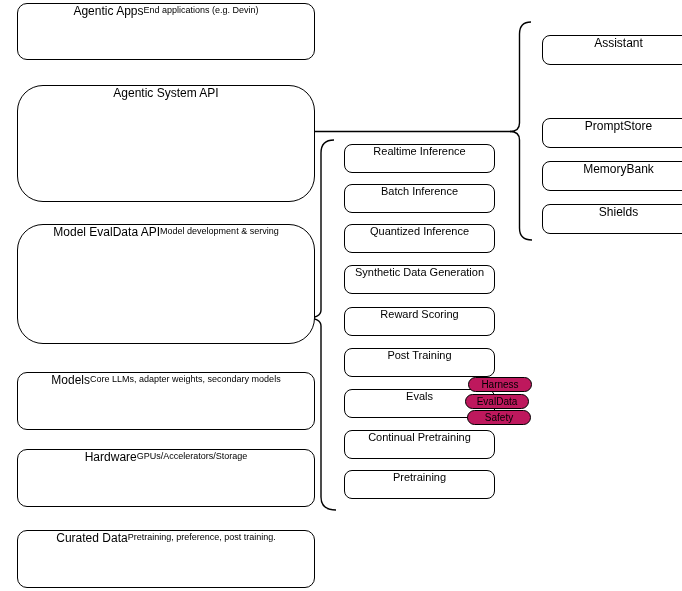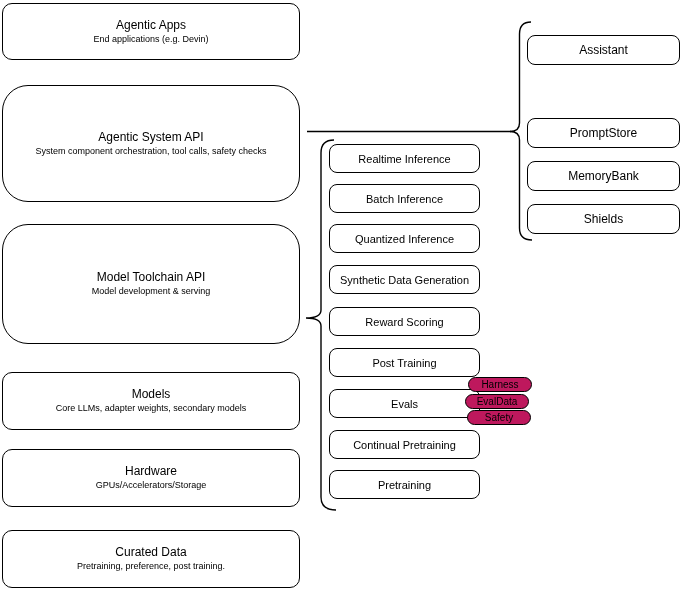--- a/index.html
+++ b/index.html
@@ -10,24 +10,25 @@
     font-family:"Liberation Sans", sans-serif;
     color:#000000;
     overflow:hidden;
   }
   .node{
     position:absolute;
     box-sizing:border-box;
     border:1px solid #000000;
     background:#ffffff;
     display:flex;
-    flex-direction:column;
-    align-items:center;
+    flex-direction:row;
+    align-items:flex-start;
     justify-content:center;
     text-align:center;
+    margin-left:15px;
   }
   
   .lbox{left:2px;width:298px;}
   .lbox .ltitle{font-size:12px;line-height:15px;}
   .lbox .lsub{font-size:9px;line-height:13px;}
   
   .mbox{left:329px;width:151px;height:29px;border-radius:8px;font-size:11px;}
   
   .rbox{left:527px;width:153px;height:30px;border-radius:8px;font-size:12px;}
   
@@ -63,25 +64,24 @@
     <path d="M 334 140 Q 321 140 321 153 L 321 310 Q 321 318 306 318 Q 321 318 321 326 L 321 497 Q 321 510 336 510" stroke="#000000" stroke-width="1.4" fill="none"></path>
   </svg>
 
   <div class="node lbox" style="top:3px;height:57px;border-radius:10px">
     <div class="ltitle">Agentic Apps</div>
     <div class="lsub">End applications (e.g. Devin)</div>
   </div>
 
   <div class="node lbox" style="top:85px;height:117px;border-radius:26px">
     <div class="ltitle">Agentic System API</div>
-    <div class="lsub">System component orchestration, tool calls, safety checks</div>
   </div>
 
   <div class="node lbox" style="top:224px;height:120px;border-radius:26px">
-    <div class="ltitle">Model Toolchain API</div>
+    <div class="ltitle">Model EvalData API</div>
     <div class="lsub">Model development &amp; serving</div>
   </div>
 
   <div class="node lbox" style="top:372px;height:58px;border-radius:10px">
     <div class="ltitle">Models</div>
     <div class="lsub">Core LLMs, adapter weights, secondary models</div>
   </div>
 
   <div class="node lbox" style="top:449px;height:58px;border-radius:10px">
     <div class="ltitle">Hardware</div>

